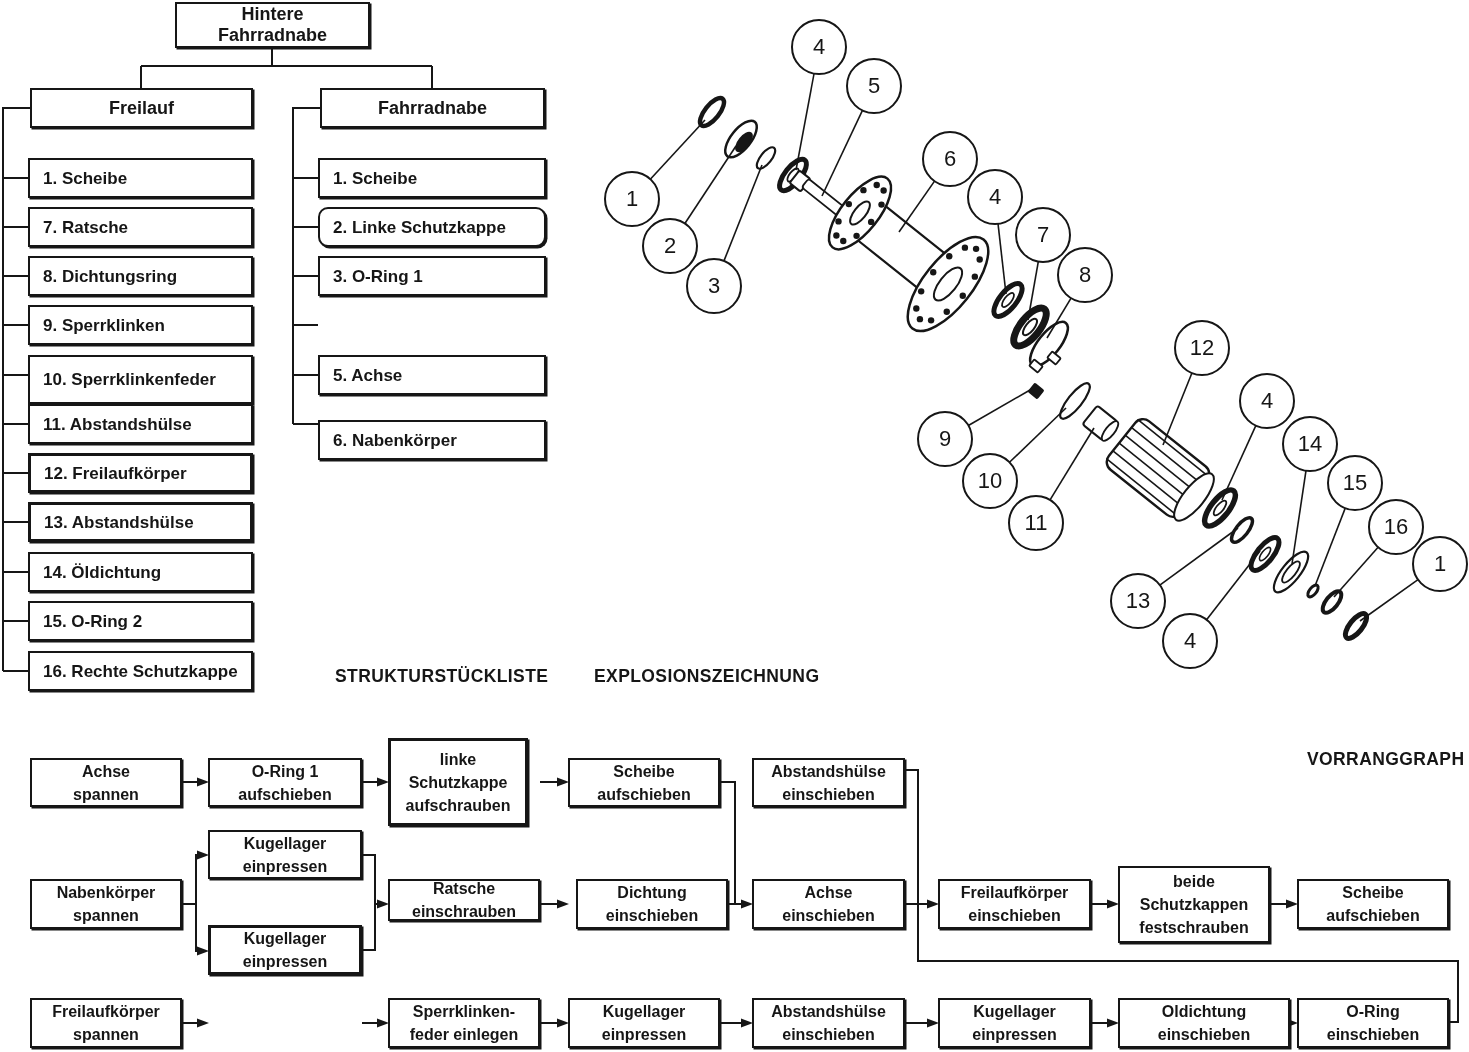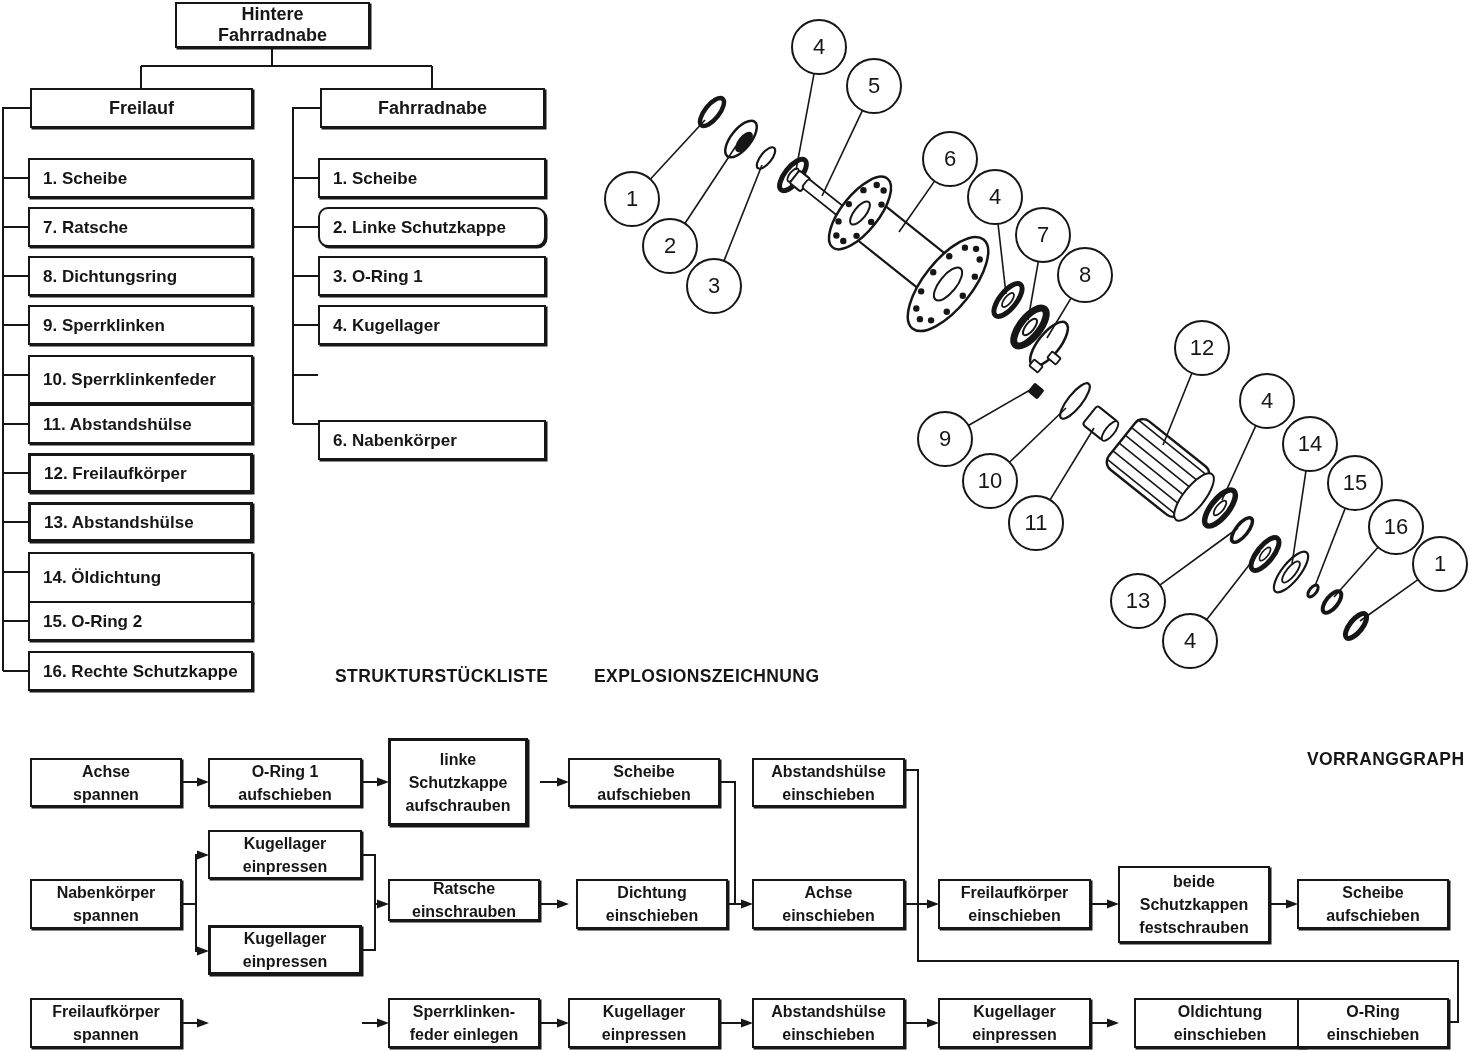--- a/index.html
+++ b/index.html
@@ -222,27 +222,27 @@
     <div class="dbox tree-head" style="left: 30px; top: 88px; width: 223px; height: 40px;">Freilauf</div>
     <div class="dbox tree-head" style="left: 320px; top: 88px; width: 225px; height: 40px;">Fahrradnabe</div>
     <div class="dbox tree-item" style="left: 28px; top: 158px; width: 225px; height: 40px;">1. Scheibe</div>
     <div class="dbox tree-item" style="left: 28px; top: 207px; width: 225px; height: 40px;">7. Ratsche</div>
     <div class="dbox tree-item" style="left: 28px; top: 256px; width: 225px; height: 40px;">8. Dichtungsring</div>
     <div class="dbox tree-item" style="left: 28px; top: 305px; width: 225px; height: 40px;">9. Sperrklinken</div>
     <div class="dbox tree-item" style="left: 28px; top: 355px; width: 225px; height: 49px;">10. Sperrklinkenfeder</div>
     <div class="dbox tree-item" style="left: 28px; top: 404px; width: 225px; height: 40px;">11. Abstandshülse</div>
     <div class="dbox tree-item bold" style="left: 28px; top: 453px; width: 225px; height: 40px;">12. Freilaufkörper</div>
     <div class="dbox tree-item bold" style="left: 28px; top: 502px; width: 225px; height: 40px;">13. Abstandshülse</div>
-    <div class="dbox tree-item" style="left: 28px; top: 552px; width: 225px; height: 51px;">14. Öldichtung</div>
+    <div class="dbox tree-item" style="left: 28px; top: 552px; width: 225px; height: 40px;">14. Öldichtung</div>
     <div class="dbox tree-item" style="left: 28px; top: 601px; width: 225px; height: 40px;">15. O-Ring 2</div>
     <div class="dbox tree-item" style="left: 28px; top: 651px; width: 225px; height: 40px;">16. Rechte Schutzkappe</div>
     <div class="dbox tree-item" style="left: 318px; top: 158px; width: 228px; height: 40px;">1. Scheibe</div>
     <div class="dbox tree-item" style="left: 318px; top: 207px; width: 228px; height: 40px; border-radius: 10px;">2. Linke Schutzkappe</div>
     <div class="dbox tree-item" style="left: 318px; top: 256px; width: 228px; height: 40px;">3. O-Ring 1</div>
-    <div class="dbox tree-item" style="left: 318px; top: 305px; width: 228px; height: 40px;">4. Kugellager</div>
+    <div class="dbox tree-item" style="left: 318px; top: 355px; width: 228px; height: 40px;">5. Achse</div>
     <div class="dbox tree-item" style="left: 318px; top: 404px; width: 228px; height: 40px; margin-top: 16px;">6. Nabenkörper</div>
     <div class="dbox graph-box" style="left: 30px; top: 758px; width: 152px; height: 49px;">Achse
 spannen</div>
     <div class="dbox graph-box" style="left: 208px; top: 758px; width: 154px; height: 49px;">O-Ring 1
 aufschieben</div>
     <div class="dbox graph-box bold" style="left: 388px; top: 738px; width: 140px; height: 88px;">linke
 Schutzkappe
 aufschrauben</div>
     <div class="dbox graph-box" style="left: 568px; top: 758px; width: 152px; height: 49px;">Scheibe
 aufschieben</div>
@@ -270,17 +270,17 @@
     <div class="dbox graph-box" style="left: 30px; top: 998px; width: 152px; height: 50px;">Freilaufkörper
 spannen</div>
     <div class="dbox graph-box" style="left: 388px; top: 998px; width: 152px; height: 50px;">Sperrklinken-
 feder einlegen</div>
     <div class="dbox graph-box" style="left: 568px; top: 998px; width: 152px; height: 50px;">Kugellager
 einpressen</div>
     <div class="dbox graph-box" style="left: 752px; top: 998px; width: 153px; height: 50px;">Abstandshülse
 einschieben</div>
     <div class="dbox graph-box" style="left: 938px; top: 998px; width: 153px; height: 50px;">Kugellager
 einpressen</div>
-    <div class="dbox graph-box" style="left: 1118px; top: 998px; width: 172px; height: 50px; margin-left: 16px;">Oldichtung
+    <div class="dbox graph-box" style="left: 1118px; top: 998px; width: 172px; height: 50px;">Oldichtung
 einschieben</div>
     <div class="dbox graph-box" style="left: 1297px; top: 998px; width: 152px; height: 50px;">O-Ring
 einschieben</div>
   </div>
 
 </body></html>

